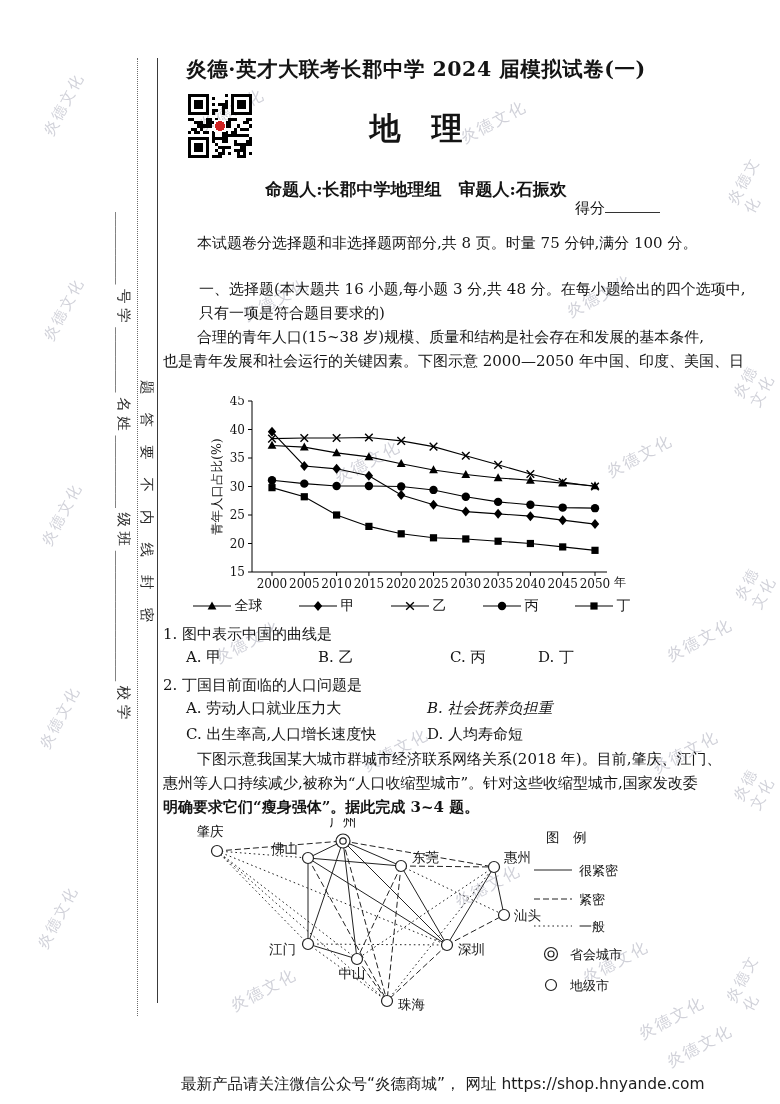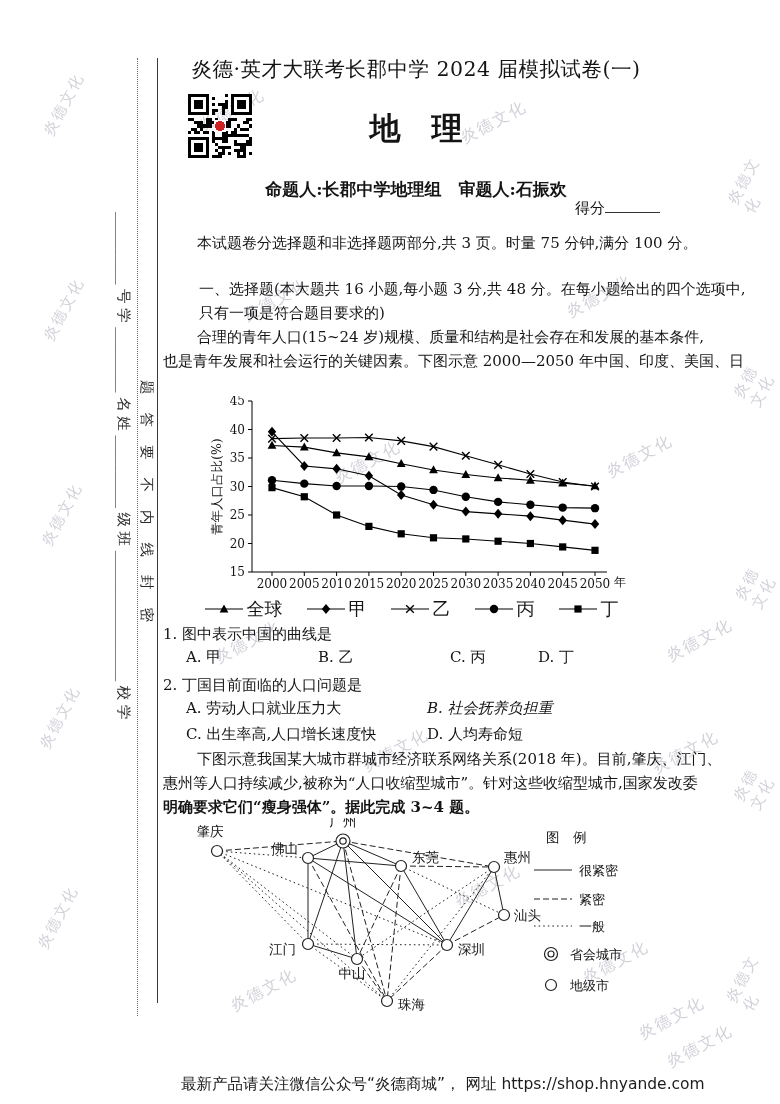--- a/index.html
+++ b/index.html
@@ -8,32 +8,32 @@
   .abs{position:absolute;white-space:nowrap;}
   .ctr{left:160px;width:512px;text-align:center;}
   .wm{position:absolute;color:#c9cad3;font-size:16px;letter-spacing:2px;opacity:.85;
       transform:rotate(-28deg);font-family:"DejaVu Sans",sans-serif;pointer-events:none;}
   .wm.edge{transform:rotate(-62deg);font-size:15px;}
   .vline-solid{position:absolute;left:157px;top:58px;height:945px;width:0;border-left:1px solid #3a3a3a;}
   .vline-dotted{position:absolute;left:137px;top:58px;height:958px;width:0;border-left:1px dotted #6a6a6a;}
   .vtext{position:absolute;transform-origin:0 0;transform:rotate(90deg);white-space:nowrap;
          font-size:14.5px;color:#2a2a2a;}
   .seal{letter-spacing:18px;}
-  .title{top:55px;font-size:20.5px;font-weight:normal;letter-spacing:.5px;}
+  .title{top:55px;font-size:20.5px;font-weight:bold;letter-spacing:.5px;}
   .subject{top:108px;font-size:31px;font-weight:bold;}
   .authors{top:178px;font-size:17px;font-weight:bold;}
   .score{top:198px;left:575px;font-size:15px;font-weight:normal;}
   .score-line{display:inline-block;width:55px;border-bottom:1.4px solid #333;height:14px;}
   .bodyline{font-size:15px;line-height:24px;left:163px;}
   .ind{left:197px;}
   .bold{font-weight:normal;margin-left:36px;}
   .optrow{position:absolute;left:0;width:780px;font-size:15px;}
   .optrow span{position:absolute;white-space:nowrap;}
   .legend-row{position:absolute;top:597px;left:163px;width:497px;display:flex;
-              justify-content:center;gap:24px;font-size:18px;align-items:center;}
+              justify-content:center;gap:36px;font-size:14px;align-items:center;}
   .legend-item{display:flex;align-items:center;gap:4px;}
   .footer{top:1027px;font-size:14.5px;letter-spacing:1px;}
   .promo{top:1074px;left:181px;font-size:15.5px;font-family:"DejaVu Sans",sans-serif;color:#1c1c1c;}
   svg text{font-family:"DejaVu Serif",serif;fill:#141414;}
 </style>
 </head>
 <body>
 
 <div class="page">
 
@@ -208,26 +208,26 @@
       </g>
     </svg>
 
   <div class="abs ctr subject">地　理</div>
   <div class="abs ctr authors">命题人:长郡中学地理组　审题人:石振欢</div>
 
   <div class="abs score">
     <span>得分</span><span class="score-line"></span>
   </div>
 
-  <div class="abs bodyline ind" style="top:231px;">本试题卷分选择题和非选择题两部分,共 3 页。时量 75 分钟,满分 100 分。</div>
+  <div class="abs bodyline ind" style="top:231px;">本试题卷分选择题和非选择题两部分,共 8 页。时量 75 分钟,满分 100 分。</div>
 
   <div class="abs bodyline bold" style="top:277px;">一、选择题(本大题共 16 小题,每小题 3 分,共 48 分。在每小题给出的四个选项中,</div>
   <div class="abs bodyline bold" style="top:301px;">只有一项是符合题目要求的)</div>
 
-  <div class="abs bodyline ind" style="top:325px;">合理的青年人口(15~24 岁)规模、质量和结构是社会存在和发展的基本条件,</div>
+  <div class="abs bodyline ind" style="top:325px;">合理的青年人口(15~38 岁)规模、质量和结构是社会存在和发展的基本条件,</div>
   <div class="abs bodyline" style="top:349px;">也是青年发展和社会运行的关键因素。下图示意 2000—2050 年中国、印度、美国、日</div>
 
   <svg id="chart" class="abs" style="left:205px;top:396px;" width="430" height="200" viewBox="0 0 430 200">
       <g>
         <path d="M47 5 L47 176 L402 176" stroke="#000" fill="none" stroke-width="1"></path>
         <line x1="43" y1="5" x2="47" y2="5" stroke="#000"></line>
         <text x="40" y="9" font-size="12" text-anchor="end">45</text>
         <line x1="43" y1="33.5" x2="47" y2="33.5" stroke="#000"></line>
         <text x="40" y="37.5" font-size="12" text-anchor="end">40</text>
         <line x1="43" y1="62" x2="47" y2="62" stroke="#000"></line>

